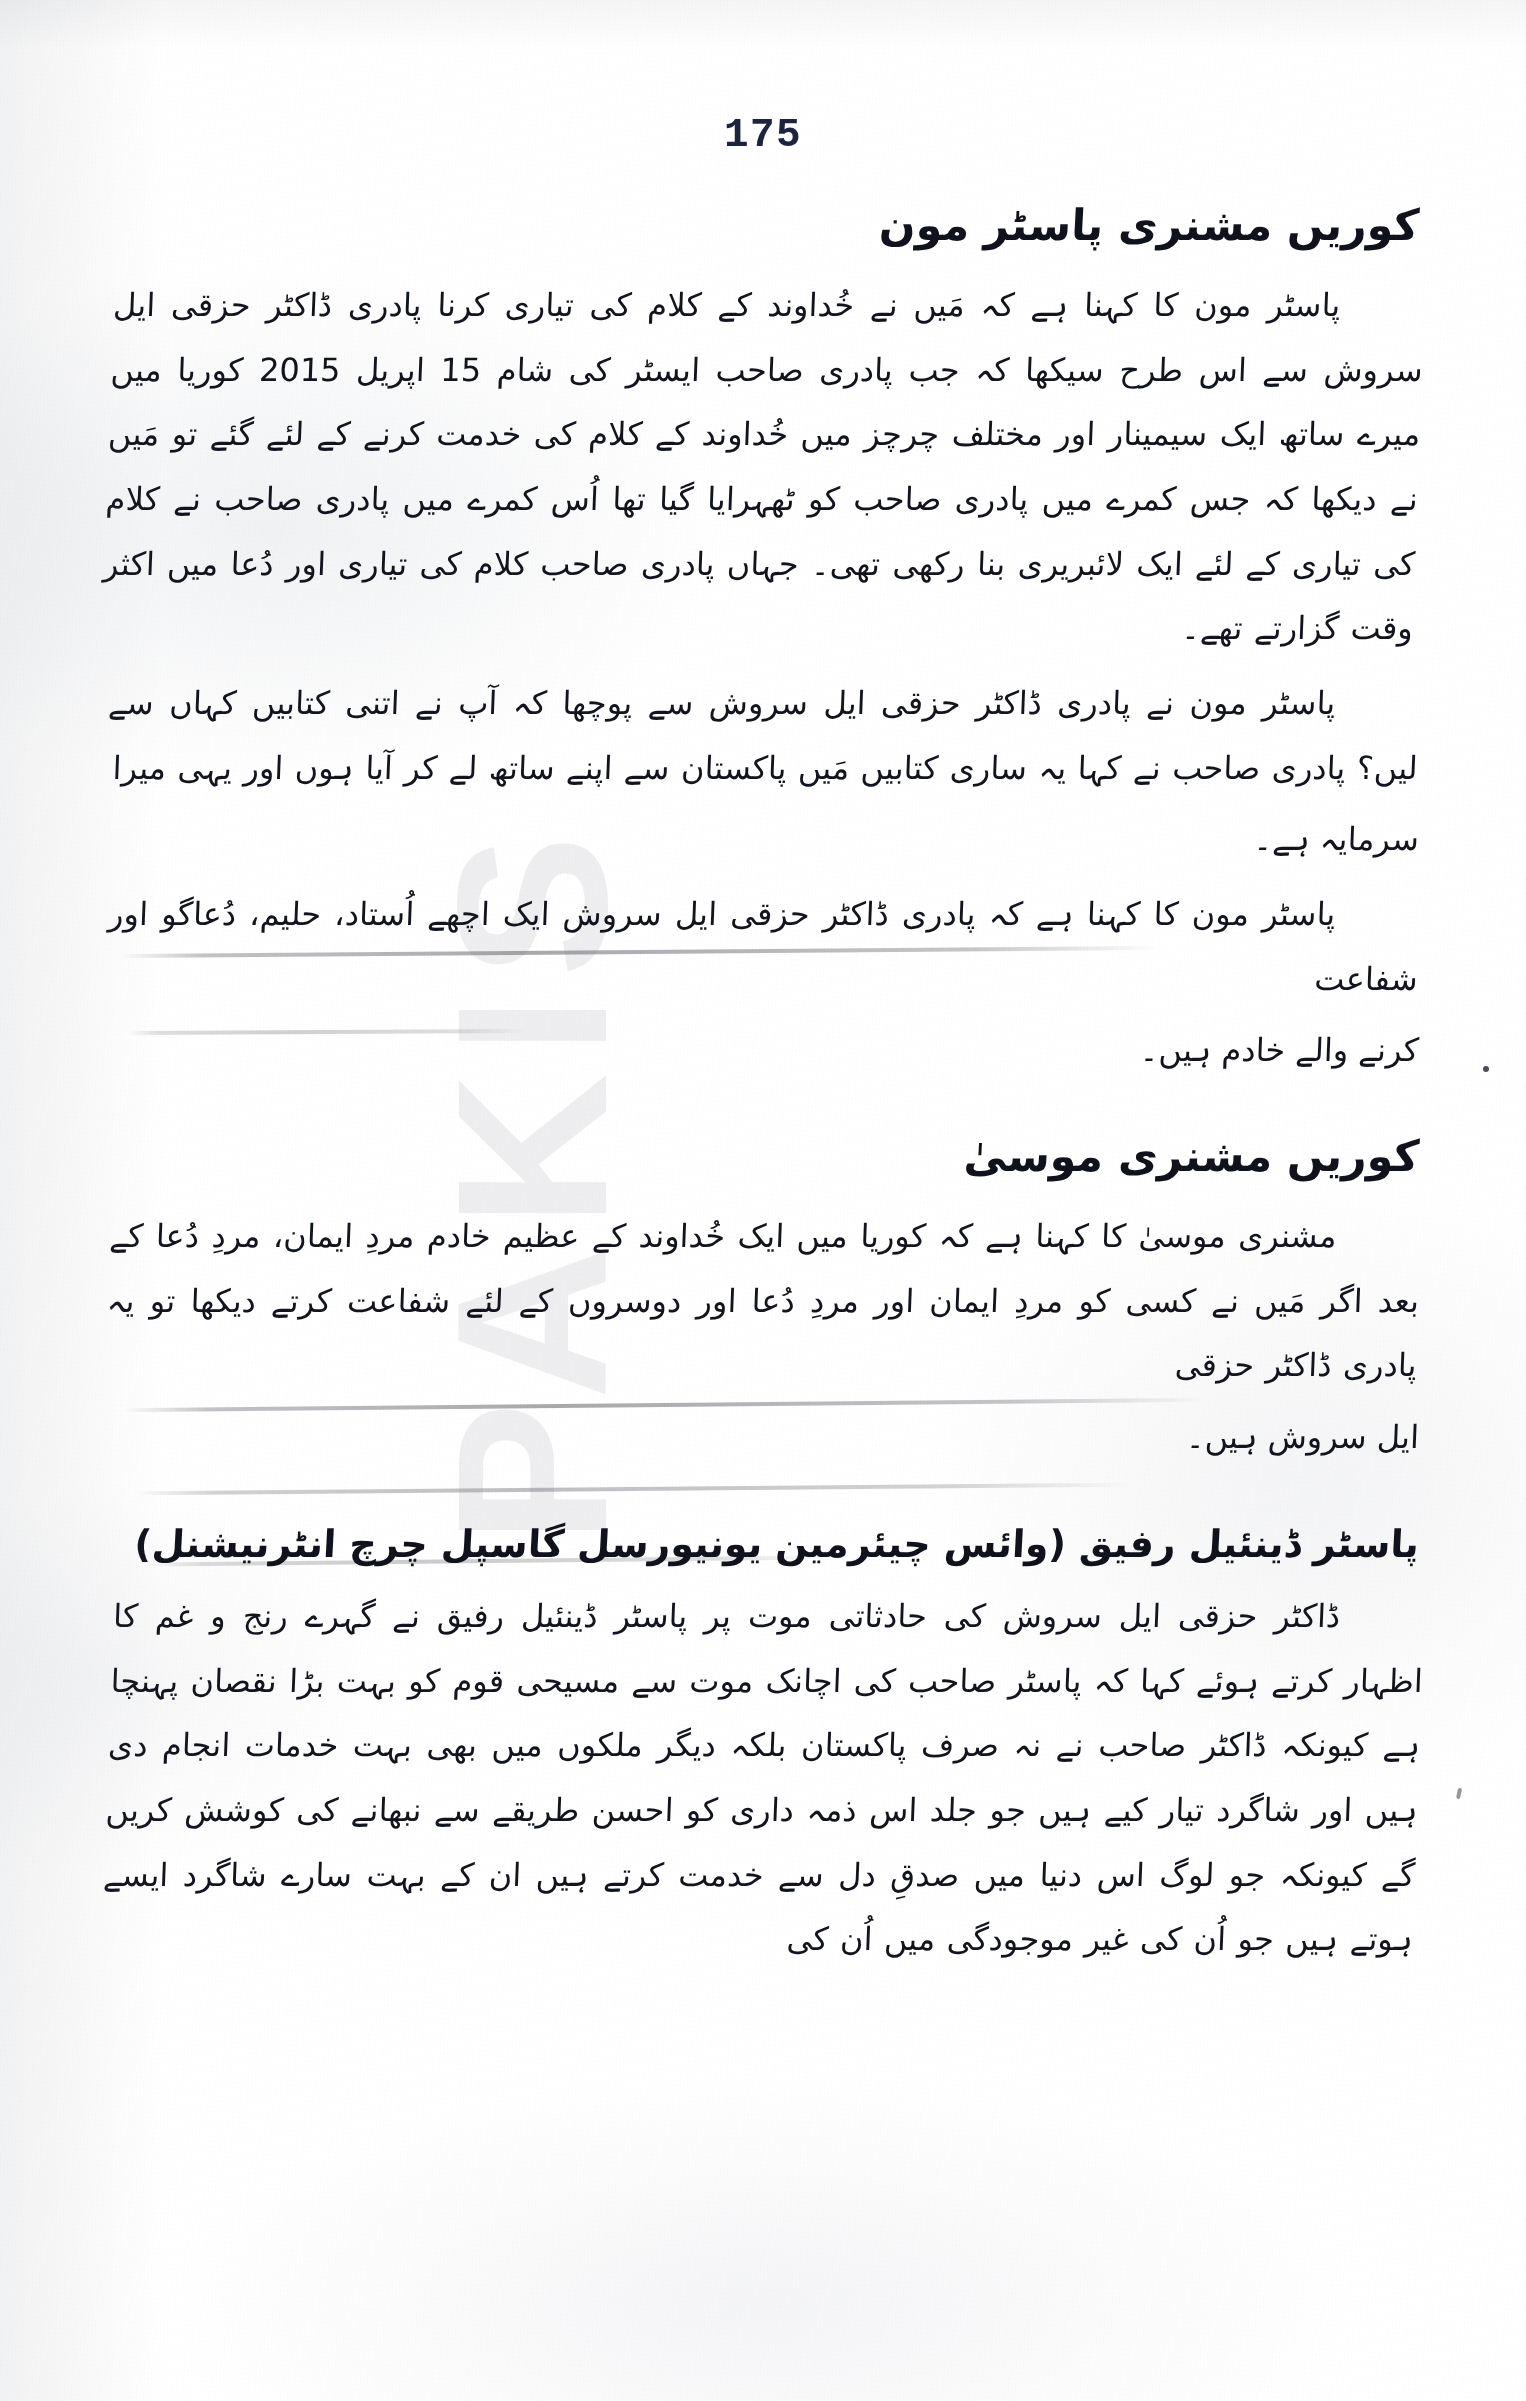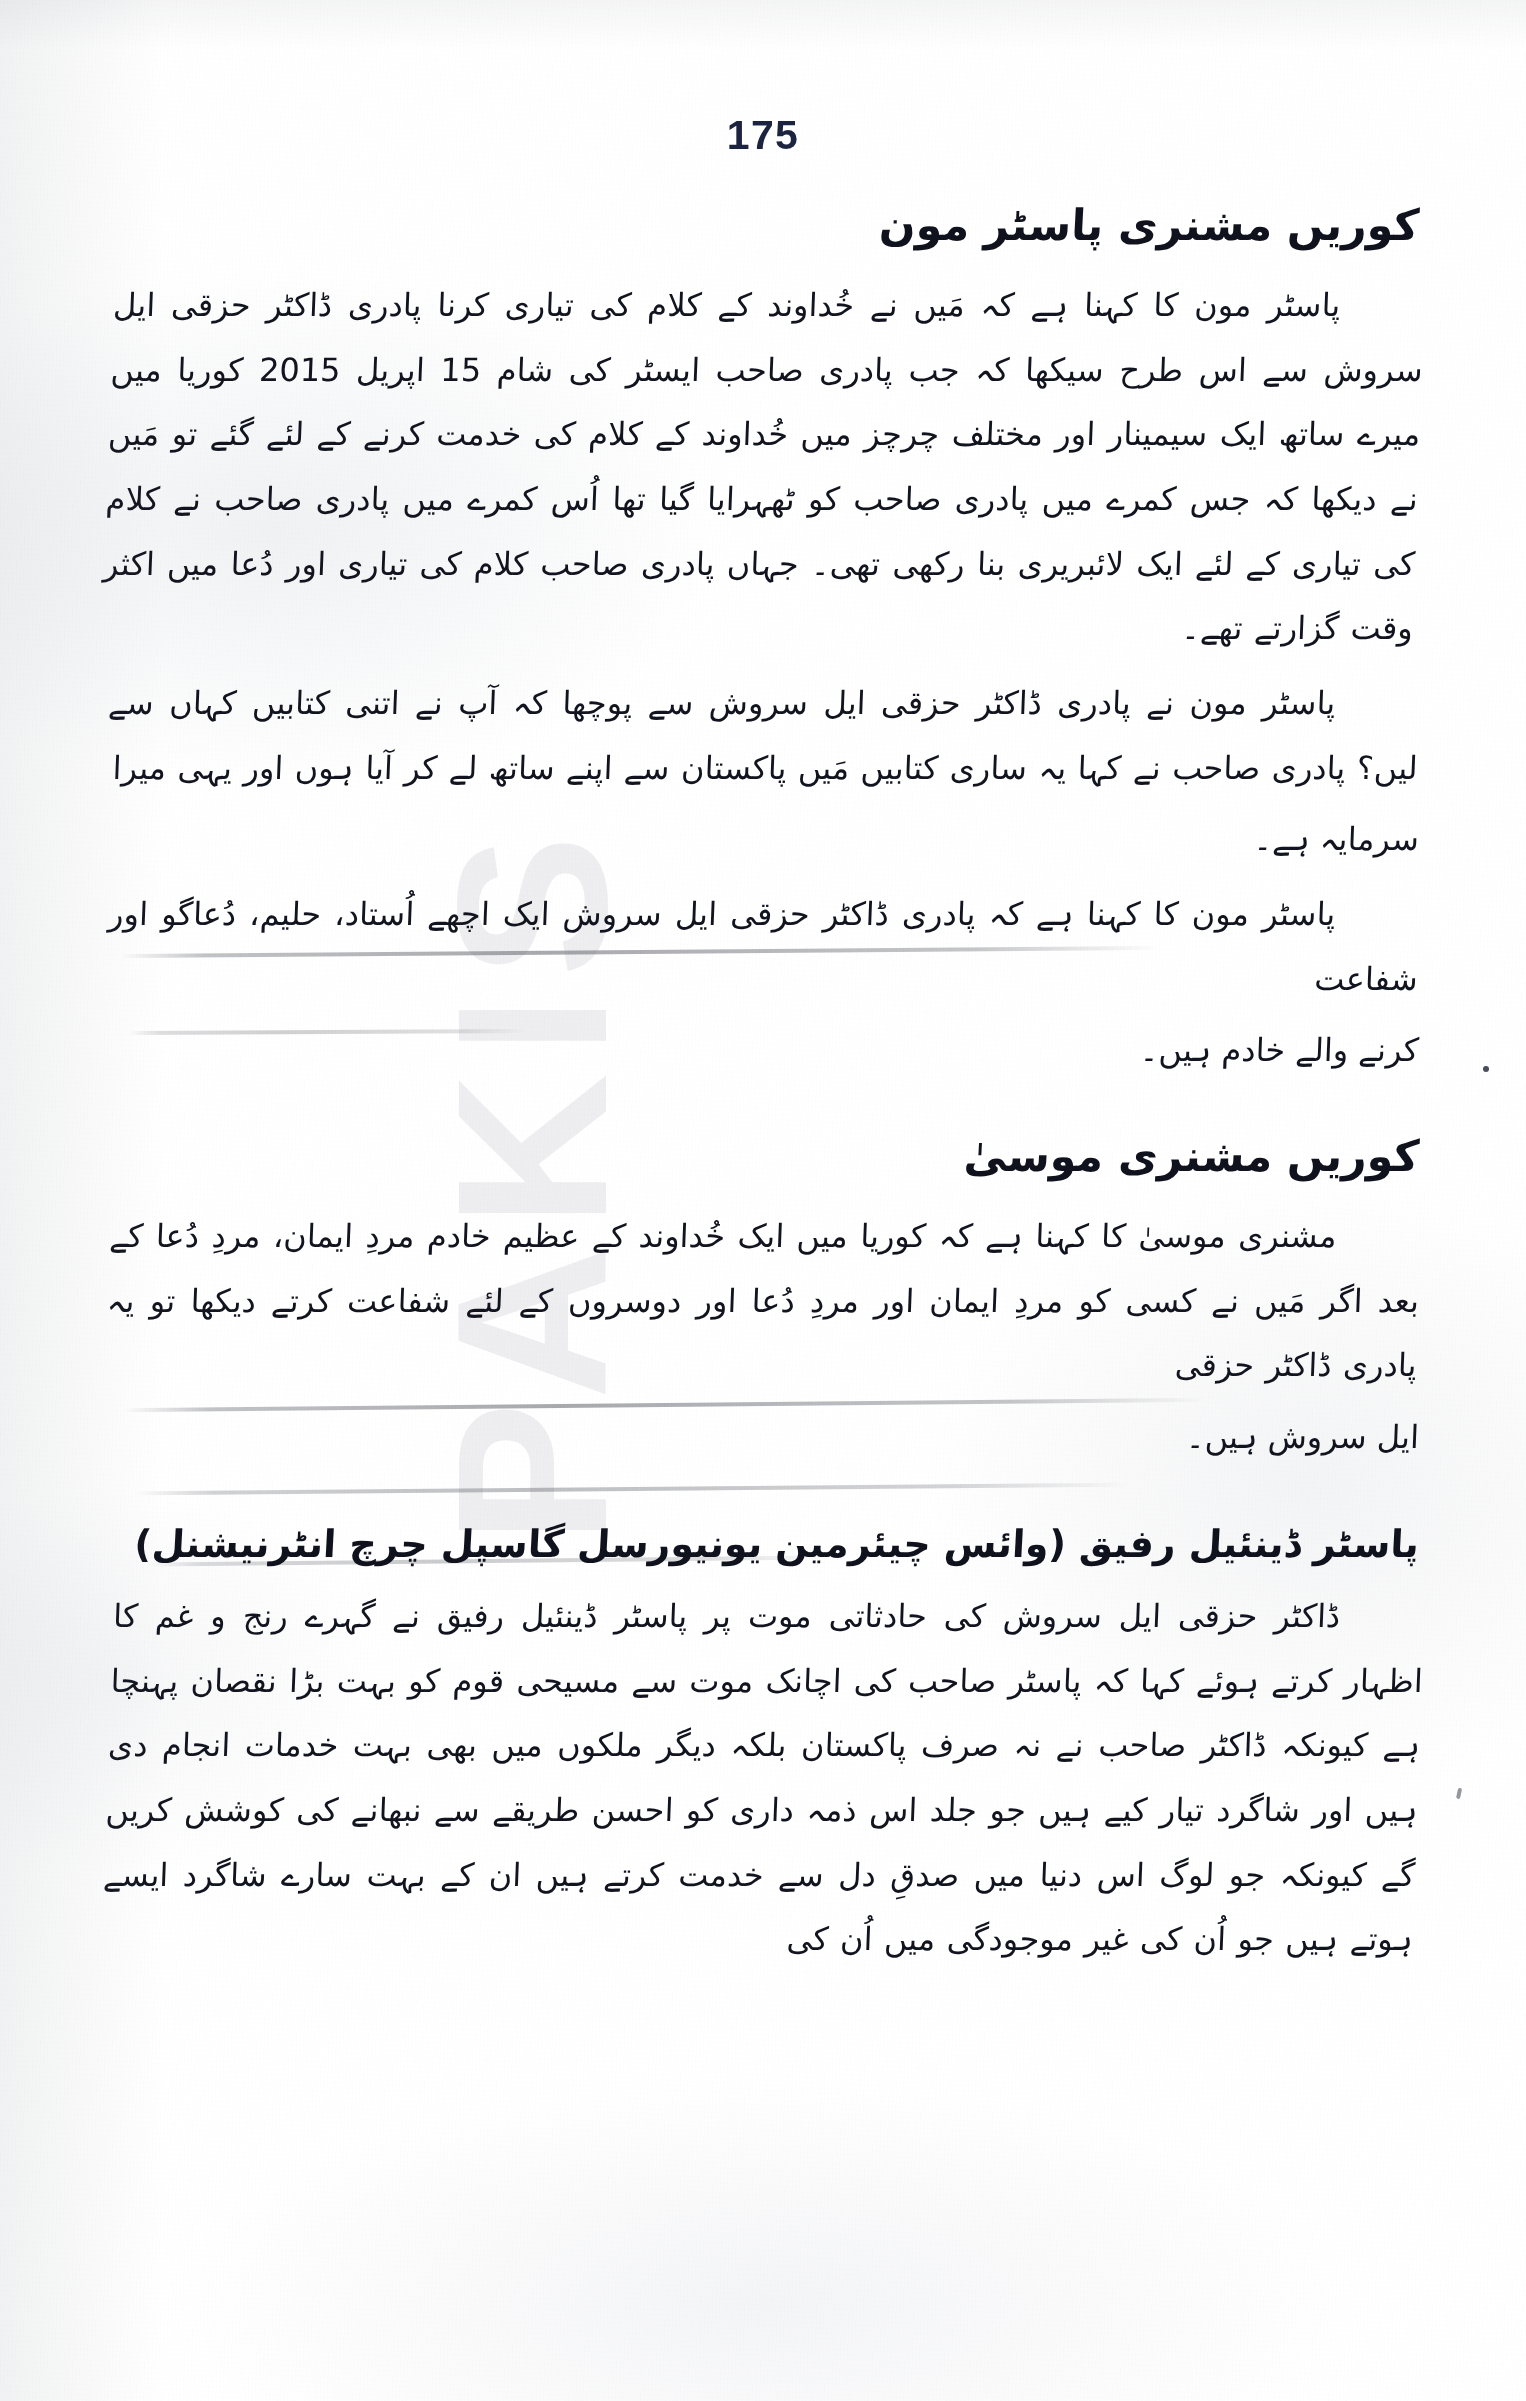--- a/index.html
+++ b/index.html
@@ -87,21 +87,21 @@
   
   .folio {
     position: absolute;
     top: 112px;
     left: 0;
     right: 0;
     text-align: center;
     z-index: 3;
   }
   .folio span {
-    font-family: Liberation Sans, sans-serif;
+    font-family: Liberation Mono, monospace;
     font-weight: 700;
     font-size: 41px;
     color: #1d2440;
     letter-spacing: 1.4px;
   }
 
   
   .content {
     position: absolute;
     top: 192px;

